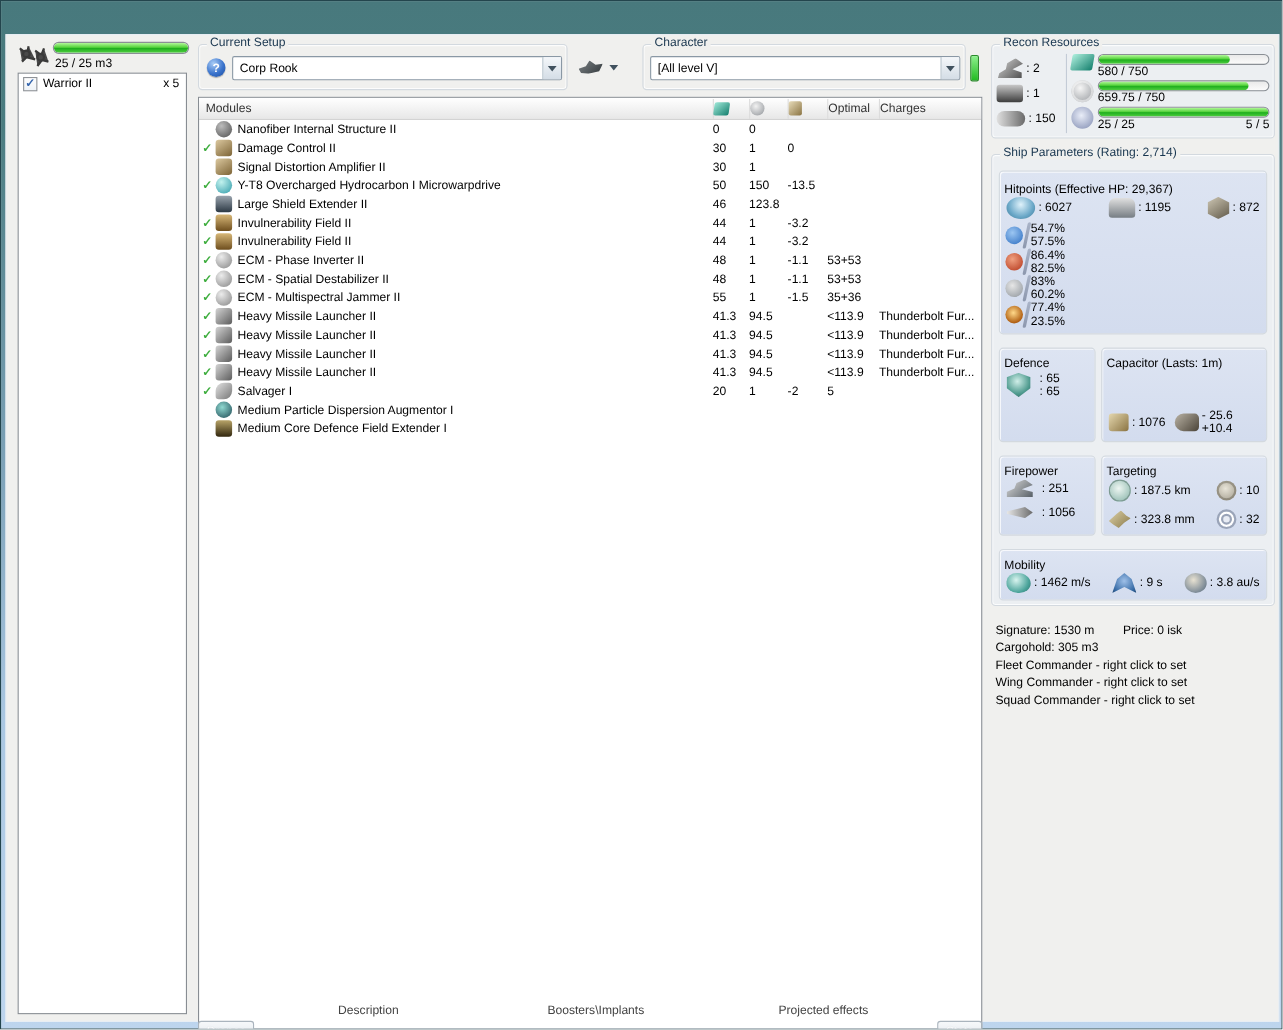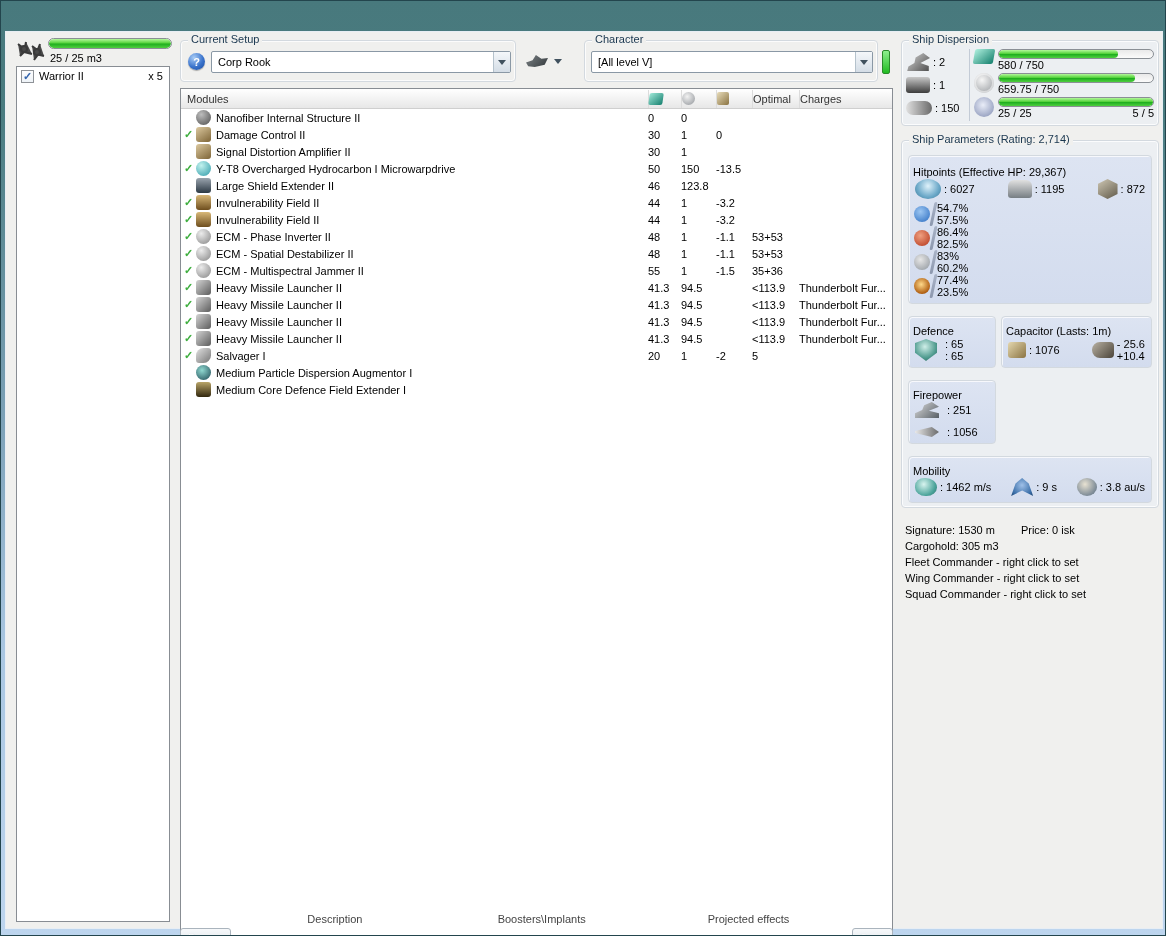--- a/index.html
+++ b/index.html
@@ -392,21 +392,21 @@
       <div class="tabbtn">Drones</div>
       <div class="tablabel">Description</div>
       <div class="tablabel">Boosters\Implants</div>
       <div class="tablabel">Projected effects</div>
       <div class="tabbtn">Stats</div>
     </div>
 
     <div id="sidebar">
 
       <div class="sgbox" id="gb-res">
-        <div class="glabel2">Ship Dispersion</div>
+        <div class="glabel2">Recon Resources</div>
         <div id="res-left">
           <div class="res-lrow">
               <div class="si si-turret"></div>
               <span>: 2</span>
             </div>
           <div class="res-lrow">
               <div class="si si-launcher"></div>
               <span>: 1</span>
             </div>
           <div class="res-lrow">
@@ -513,21 +513,21 @@
             <div class="statline">
                 <div class="si si-defence"></div>
               <div class="rvals">
                   <div>: 65</div>
                   <div>: 65</div>
                 </div>
               </div>
           </div>
           <div class="halfbox sunken" id="gb-cap">
             <div class="glabel2">Capacitor (Lasts: 1m)</div>
-            <div class="statline" style="justify-content:space-between;">
+            <div class="statline" style="justify-content:flex-start;margin-top:34px;">
               <div class="hp-pair">
                   <div class="si si-capbat"></div>
                   <span>: 1076</span>
                 </div>
               <div class="hp-pair">
                   <div class="si si-injector"></div>
                 <div class="rvals">
                     <div>- 25.6</div>
                     <div>+10.4</div>
                   </div>
@@ -541,20 +541,43 @@
             <div class="glabel2">Firepower</div>
             <div class="statline">
                 <div class="si si-fturret"></div>
                 <span>: 251</span>
               </div>
             <div class="statline" style="margin-top:6px;">
                 <div class="si si-fmissile"></div>
                 <span>: 1056</span>
               </div>
           </div>
+          <div class="halfbox sunken" id="gb-tgt">
+            <div class="glabel2">Targeting</div>
+            <div class="statline" style="justify-content:space-between;">
+              <div class="hp-pair">
+                  <div class="si si-range"></div>
+                  <span>: 187.5 km</span>
+                </div>
+              <div class="hp-pair">
+                  <div class="si si-maxtgt"></div>
+                  <span>: 10</span>
+                </div>
+            </div>
+            <div class="statline" style="justify-content:space-between; margin-top:5px;">
+              <div class="hp-pair">
+                  <div class="si si-scanres"></div>
+                  <span>: 323.8 mm</span>
+                </div>
+              <div class="hp-pair">
+                  <div class="si si-sensor"></div>
+                  <span>: 32</span>
+                </div>
+            </div>
+          </div>
         </div>
 
         <div id="gb-mob" class="sunken">
           <div class="glabel2">Mobility</div>
           <div class="statline" style="justify-content:space-between;">
             <div class="hp-pair">
                 <div class="si si-speed"></div>
                 <span>: 1462 m/s</span>
               </div>
             <div class="hp-pair">

